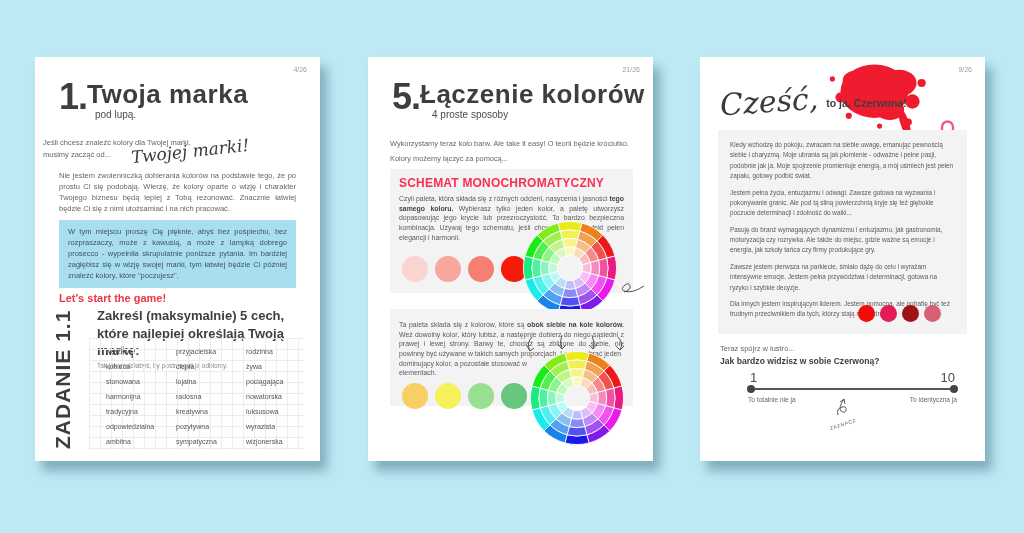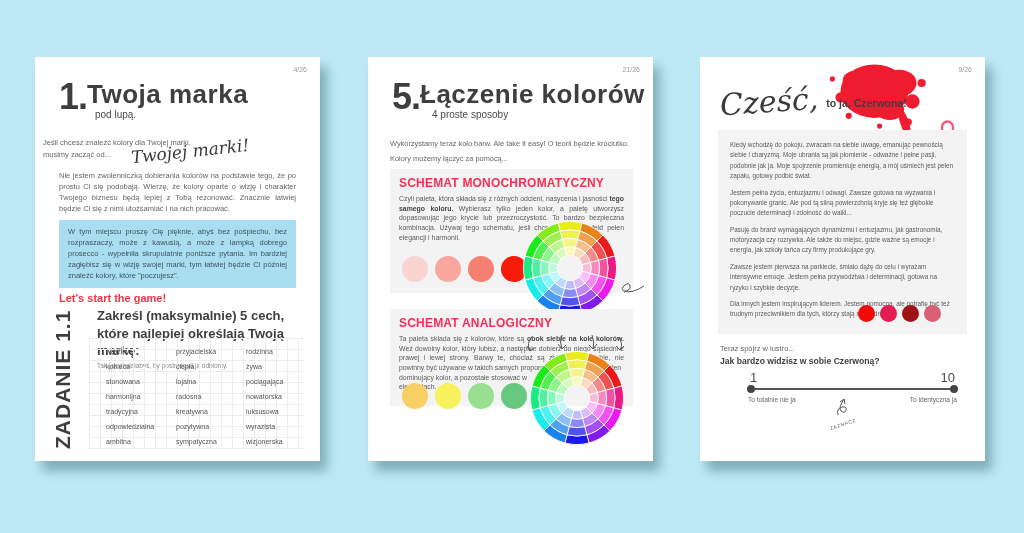--- a/index.html
+++ b/index.html
@@ -211,21 +211,20 @@
         <path d="M 21.36 21.36 A 40.5 40.5 0 0 1 39.52 10.88 L 41.85 19.57 A 31.5 31.5 0 0 0 27.73 27.73 Z" fill="hsl(90,84%,63%)" stroke="#fff" stroke-width="0.9"></path>
         <path d="M 27.73 27.73 A 31.5 31.5 0 0 1 41.85 19.57 L 44.18 28.27 A 22.5 22.5 0 0 0 34.09 34.09 Z" fill="hsl(90,84%,75%)" stroke="#fff" stroke-width="0.9"></path>
         <path d="M 34.09 34.09 A 22.5 22.5 0 0 1 44.18 28.27 L 46.51 36.96 A 13.5 13.5 0 0 0 40.45 40.45 Z" fill="hsl(90,84%,86%)" stroke="#fff" stroke-width="0.9"></path>
       </svg>
     <svg class="doodle" id="mono-squiggle" viewBox="0 0 32 16">
       <path d="M30 5 q-12 8 -20 5 q-4 -2 1 -6 q4 -3 5 1 q1 4 -6 6"></path>
     </svg>
   </div>
 
   <div class="panel" id="panel-analog">
-    <div class="schemat">SCHEMAT ANALOGICZNY</div>
     <div class="panel-text"><span>Ta paleta składa się z kolorów, które są </span><b>obok siebie na kole kolorów.</b><span> Weź dowolny kolor, który lubisz, a następnie dobierz do niego sąsiedni z prawej i lewej strony. Barwy te, chociaż są zbliżone do siebie, nie powinny być używane w takich samych proporcjach. Lepiej wybrać jeden</span></div>
     <div class="panel-text tail">dominujący kolor, a pozostałe stosować w elementach.</div>
     <div class="swatch-row">
         <div class="swatch" style="background: rgb(247, 207, 99);"></div>
         <div class="swatch" style="background: rgb(247, 241, 93);"></div>
         <div class="swatch" style="background: rgb(152, 223, 143);"></div>
         <div class="swatch" style="background: rgb(103, 199, 127);"></div>
       </div>
     <svg class="wheel" viewBox="0 0 100 100">
         <path d="M 37.19 2.19 A 49.5 49.5 0 0 1 62.81 2.19 L 60.48 10.88 A 40.5 40.5 0 0 0 39.52 10.88 Z" fill="hsl(60,84%,51%)" stroke="#fff" stroke-width="0.9"></path>

